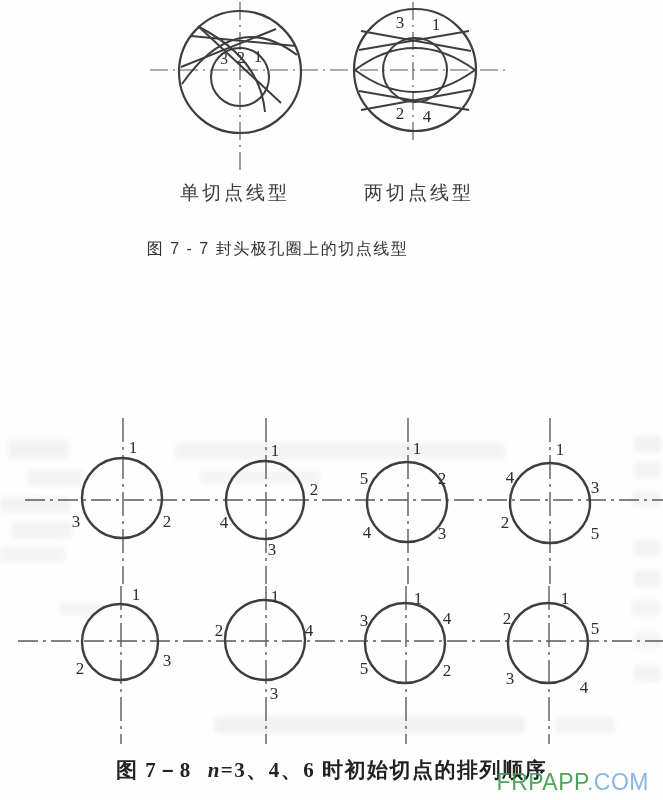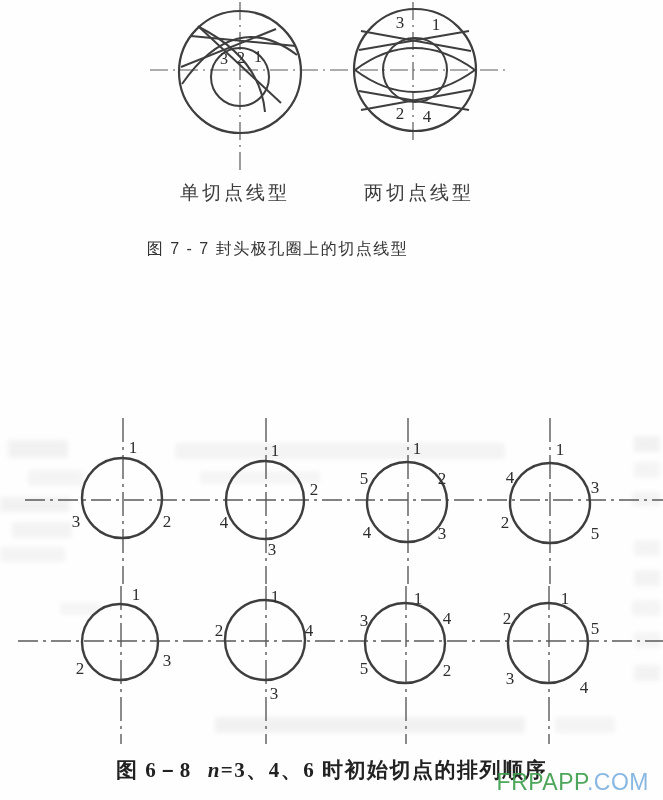--- a/index.html
+++ b/index.html
@@ -150,20 +150,20 @@
       </g>
   </svg>
 
   <div class="fig-label" style="left:364px;top:180px">两切点线型</div>
   <div class="fig-label" style="left:180px;top:180px">单切点线型</div>
 
   <div class="caption77">图 7 - 7  封头极孔圈上的切点线型</div>
 
 
   <div class="caption78">
-    <span>图 6－8</span><span class="gap"></span><i>n</i><span>=3、4、6 时初始切点的排列顺序</span>
+    <span>图 7－8</span><span class="gap"></span><i>n</i><span>=3、4、6 时初始切点的排列顺序</span>
   </div>
 
   <div class="watermark">
     <span id="wm-green" style="color: rgb(63, 159, 78);">FRPAPP</span><span id="wm-blue" style="color: rgb(127, 178, 224);">.COM</span>
   </div>
 
 </div>
 
 </body></html>

